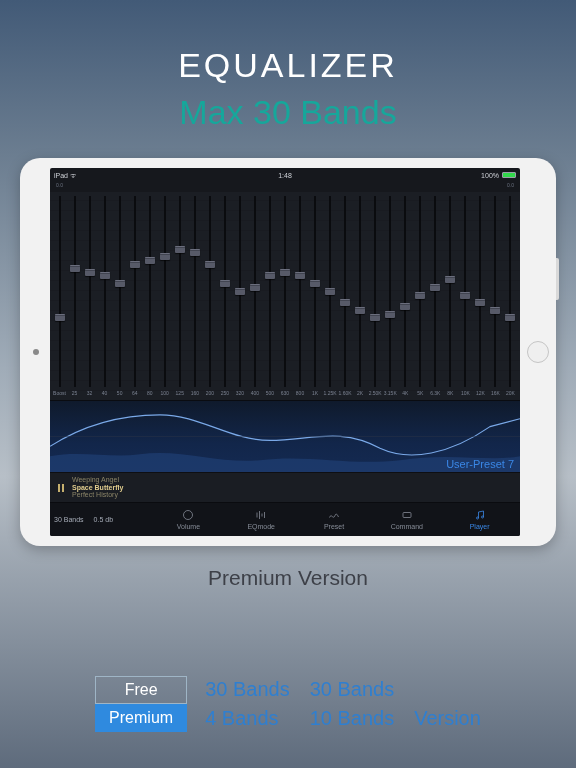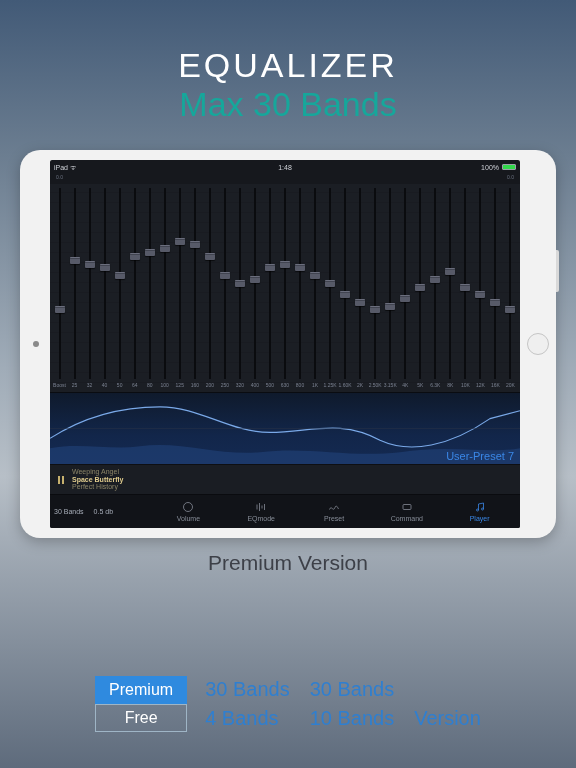--- a/index.html
+++ b/index.html
@@ -9,21 +9,21 @@
     position: relative;
   }
 
   
   .headline { text-align: center; padding-top: 46px; }
   .headline h1 {
     color: #ffffff; font-weight: 400; letter-spacing: 3px; font-size: 34px;
     font-family: "Arial Narrow", Arial, sans-serif;
   }
   .headline h2 {
-    color: #16a79b; font-weight: 400; font-size: 34px; 
+    color: #16a79b; font-weight: 400; font-size: 34px; margin-top: 8px;
     font-family: "Arial Narrow", Arial, sans-serif;
   }
 
   
   .ipad {
     margin: 26px auto 0;
     width: 536px; height: 388px;
     background: #f2f2f2;
     border-radius: 20px;
     box-shadow: 0 4px 14px rgba(0,0,0,.25);
@@ -115,21 +115,21 @@
   .toolbar .tb-item .ico { width: 12px; height: 12px; display: flex; align-items: center; justify-content: center; }
   .toolbar .tb-item svg { width: 12px; height: 12px; }
 
   .volume-rocker {
     position: absolute; right: -3px; top: 100px; width: 3px; height: 42px;
     background: #d9d9d9; border-radius: 0 2px 2px 0;
   }
 
   
   .caption {
-    text-align: center; color: #3d4048; font-size: 21px; margin-top: 13px;
+    text-align: center; color: #3d4048; font-size: 21px; margin-top: 20px;
     font-family: "Arial Narrow", Arial, sans-serif;
   }
 
   
   .footer {
     position: absolute; left: 0; right: 0; bottom: 36px;
     display: flex; align-items: stretch; justify-content: center; gap: 18px;
     padding: 0 36px;
   }
   .tiers { display: flex; flex-direction: column; }
@@ -466,22 +466,22 @@
         </div>
     </div>
 
   </div>
 </div>
 
 <div class="caption">Premium Version</div>
 
 <div class="footer">
   <div class="tiers">
+    <div class="tier free">Free</div>
     <div class="tier premium">Premium</div>
-    <div class="tier free">Free</div>
   </div>
   <div class="grid" id="band-grid">
       <span>30 Bands</span>
       <span>30 Bands</span>
       <span style="visibility: hidden;"></span>
       <span>4 Bands</span>
       <span>10 Bands</span>
       <span>Version</span>
     </div>
 </div>

